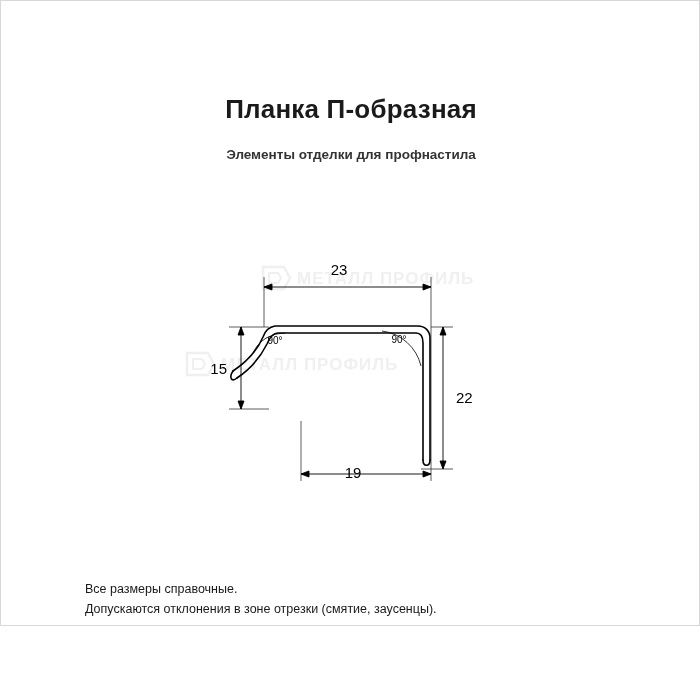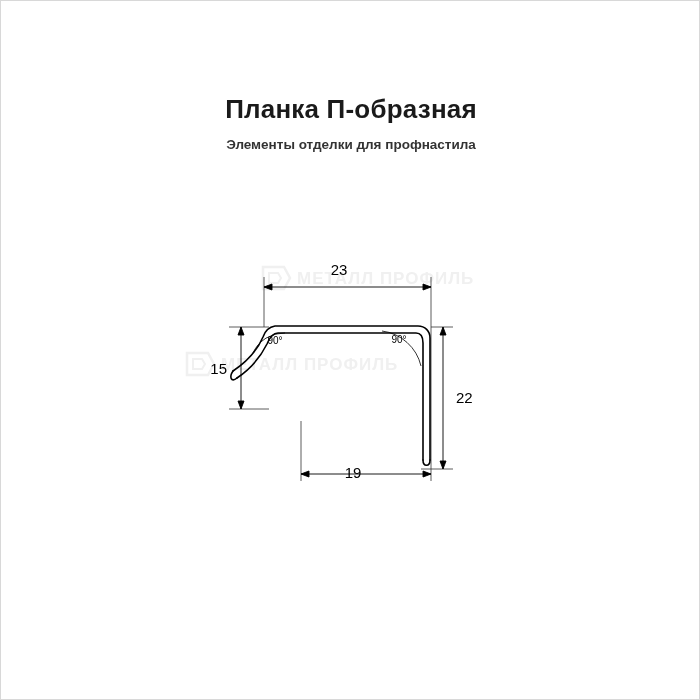--- a/index.html
+++ b/index.html
@@ -10,41 +10,41 @@
     width: 700px;
     height: 700px;
     background: #ffffff;
     font-family: "Liberation Sans", sans-serif;
     color: #1a1a1a;
     overflow: hidden;
   }
   .page {
     position: relative;
     width: 700px;
-    height: 700px;
+    height: 626px;
     box-sizing: border-box;
     border: 1px solid #d8d8d8;
   }
   .title-block {
     position: absolute;
     top: 92px;
     left: 0;
     width: 700px;
     text-align: center;
   }
   .title-line-1,
   .title-line-2 {
     font-size: 26px;
     font-weight: bold;
     letter-spacing: 0.2px;
     line-height: 32px;
     white-space: nowrap;
   }
   .subtitle {
-    margin-top: 12px;
+    margin-top: 22px;
     font-size: 13.5px;
     font-weight: bold;
     color: #333333;
     white-space: nowrap;
   }
   .drawing {
     position: absolute;
     top: 230px;
     left: 0;
     width: 700px;
@@ -171,14 +171,18 @@
       <text class="dim-text" x="226" y="143" text-anchor="end">15</text>
       <text class="dim-text" x="455" y="172" text-anchor="start">22</text>
       <text class="dim-text" x="352" y="247" text-anchor="middle">19</text>
 
       <text class="ang-text" x="274" y="113" text-anchor="middle">90°</text>
       <text class="ang-text" x="398" y="112" text-anchor="middle">90°</text>
 
     </svg>
   </div>
 
+  <div class="notes">
+    <div>Все размеры справочные.</div>
+    <div>Допускаются отклонения в зоне отрезки (смятие, заусенцы).</div>
+  </div>
 
 </div>
 
 </body></html>

